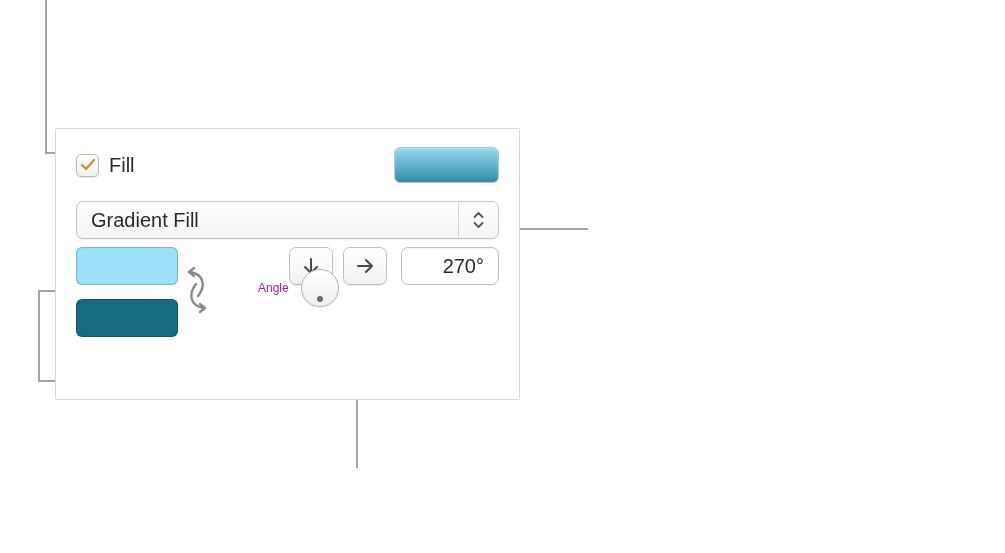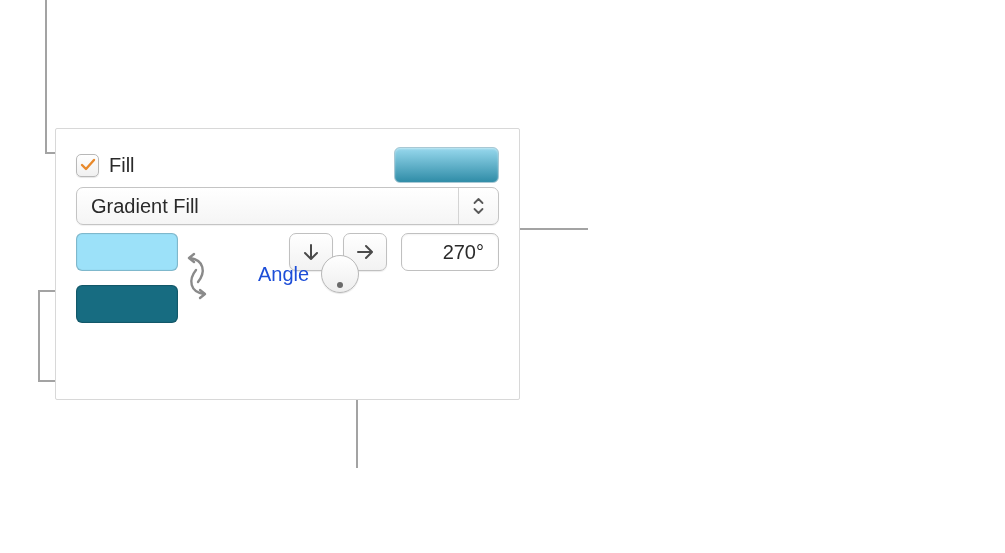--- a/index.html
+++ b/index.html
@@ -21,21 +21,21 @@
       width: 465px;
       height: 272px;
       background: #ffffff;
       border: 1px solid #d8d8d8;
       border-radius: 2px;
       padding: 18px 20px;
     }
     .fill-row {
       display: flex;
       justify-content: space-between;
-      margin-bottom: 4px;
+      margin-bottom: 18px;
     }
     .fill-left {
       display: flex;
       align-items: center;
       gap: 10px;
     }
     .checkbox {
       width: 23px;
       height: 23px;
       border: 1px solid #b8b8b8;
@@ -124,22 +124,22 @@
     }
     .angle-group {
       display: flex;
       align-items: center;
       gap: 12px;
       position: absolute;
       left: 182px;
       top: 22px;
     }
     .angle-label {
-      font-size: 20px;
-      color: #1d4ed8;
+      font-size: 12px;
+      color: #a21caf;
     }
     .angle-dial {
       width: 38px;
       height: 38px;
       border: 1px solid #b8b8b8;
       border-radius: 50%;
       background: linear-gradient(#ffffff, #eeeeee);
       position: relative;
       box-shadow: 0 1px 1px rgba(0,0,0,0.1);
     }

